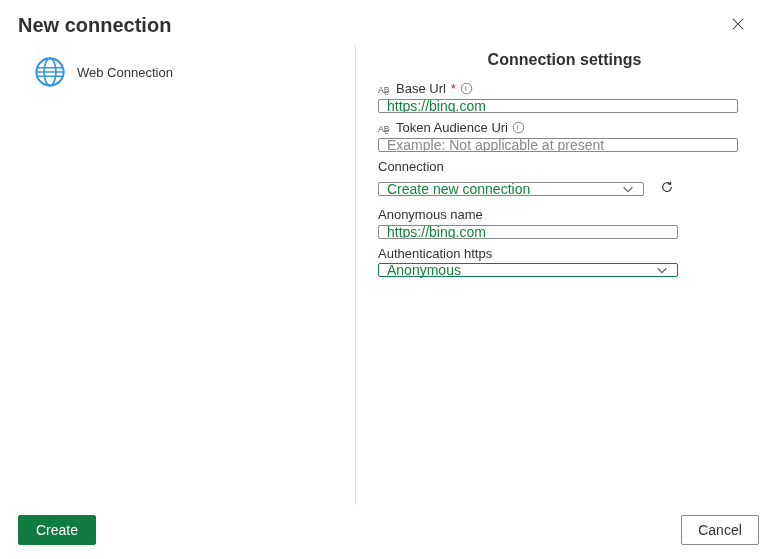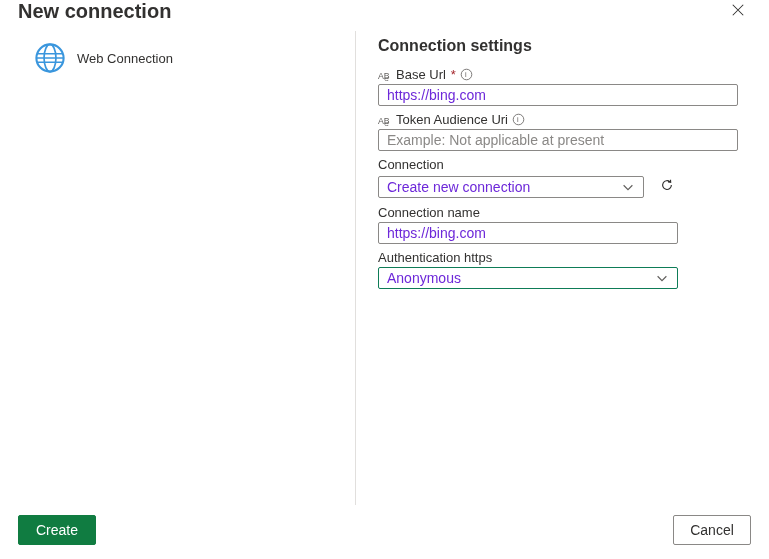--- a/index.html
+++ b/index.html
@@ -11,21 +11,21 @@
     background: #fff;
   }
   .dialog {
     width: 769px;
     height: 559px;
     position: relative;
     display: flex;
     flex-direction: column;
   }
   .header {
-    padding: 0 18px 8px 18px;
+    padding: 14px 18px 8px 18px;
     display: flex;
     align-items: flex-start;
     justify-content: space-between;
   }
   .header h1 {
     margin: 0;
     font-size: 20px;
     font-weight: 600;
   }
   .close-btn {
@@ -67,20 +67,21 @@
   .right {
     flex: 1;
     padding-left: 22px;
     padding-top: 6px;
     overflow-y: auto;
   }
   .section-title {
     font-size: 16px;
     font-weight: 600;
     margin: 0 0 12px 0;
+    text-align: center;
   }
   .section-title.mt {
     margin-top: 22px;
   }
   .field {
     margin-bottom: 6px;
   }
   .field-label {
     display: flex;
     align-items: center;
@@ -95,28 +96,28 @@
   .req {
     color: #a4262c;
     margin-left: 1px;
   }
   .info-icon {
     width: 13px; height: 13px;
     flex-shrink: 0;
   }
   .text-input, .select {
     width: 100%;
-    height: 22px;
+    height: 14px;
     padding: 4px 8px;
     font-size: 14px;
     font-family: inherit;
     border: 1px solid #8a8886;
     border-radius: 2px;
     background: #fff;
-    color: #6d28d9;
+    color: #15803d;
   }
   .text-input::placeholder { color: #8a8886; }
   .select {
     display: flex;
     align-items: center;
     justify-content: space-between;
     cursor: pointer;
     user-select: none;
   }
   .select.green {
@@ -138,21 +139,21 @@
     border: none;
     padding: 4px;
     cursor: pointer;
   }
   .field.narrow .control-wrap { max-width: 300px; }
   .max350 { max-width: 360px; }
   .footer {
     display: flex;
     justify-content: space-between;
     align-items: flex-start;
-    padding: 10px 18px 14px 18px;
+    padding: 10px 10px 14px 18px;
   }
   .btn {
     min-width: 78px;
     height: 30px;
     font-size: 14px;
     font-family: inherit;
     border-radius: 2px;
     cursor: pointer;
     padding: 0 14px;
   }
@@ -241,21 +242,21 @@
           </div>
           <button class="refresh-btn">
             <svg class="refresh-icon" viewBox="0 0 16 16">
                 <path d="M13 8 A5 5 0 1 1 11.5 4.5 M12 2 L12.2 5 L9.2 4.5" fill="none" stroke="#323130" stroke-width="1.3"></path>
               </svg>
           </button>
         </div>
       </div>
 
       <div class="field narrow">
-        <div class="field-label">Connection name</div>
+        <div class="field-label">Anonymous name</div>
         <div class="control-wrap">
           <input class="text-input" type="text" value="https://bing.com" style="">
         </div>
       </div>
 
       <div class="field narrow">
         <div class="field-label">Authentication https</div>
         <div class="control-wrap">
           <div class="select green">
             <span>Anonymous</span>

